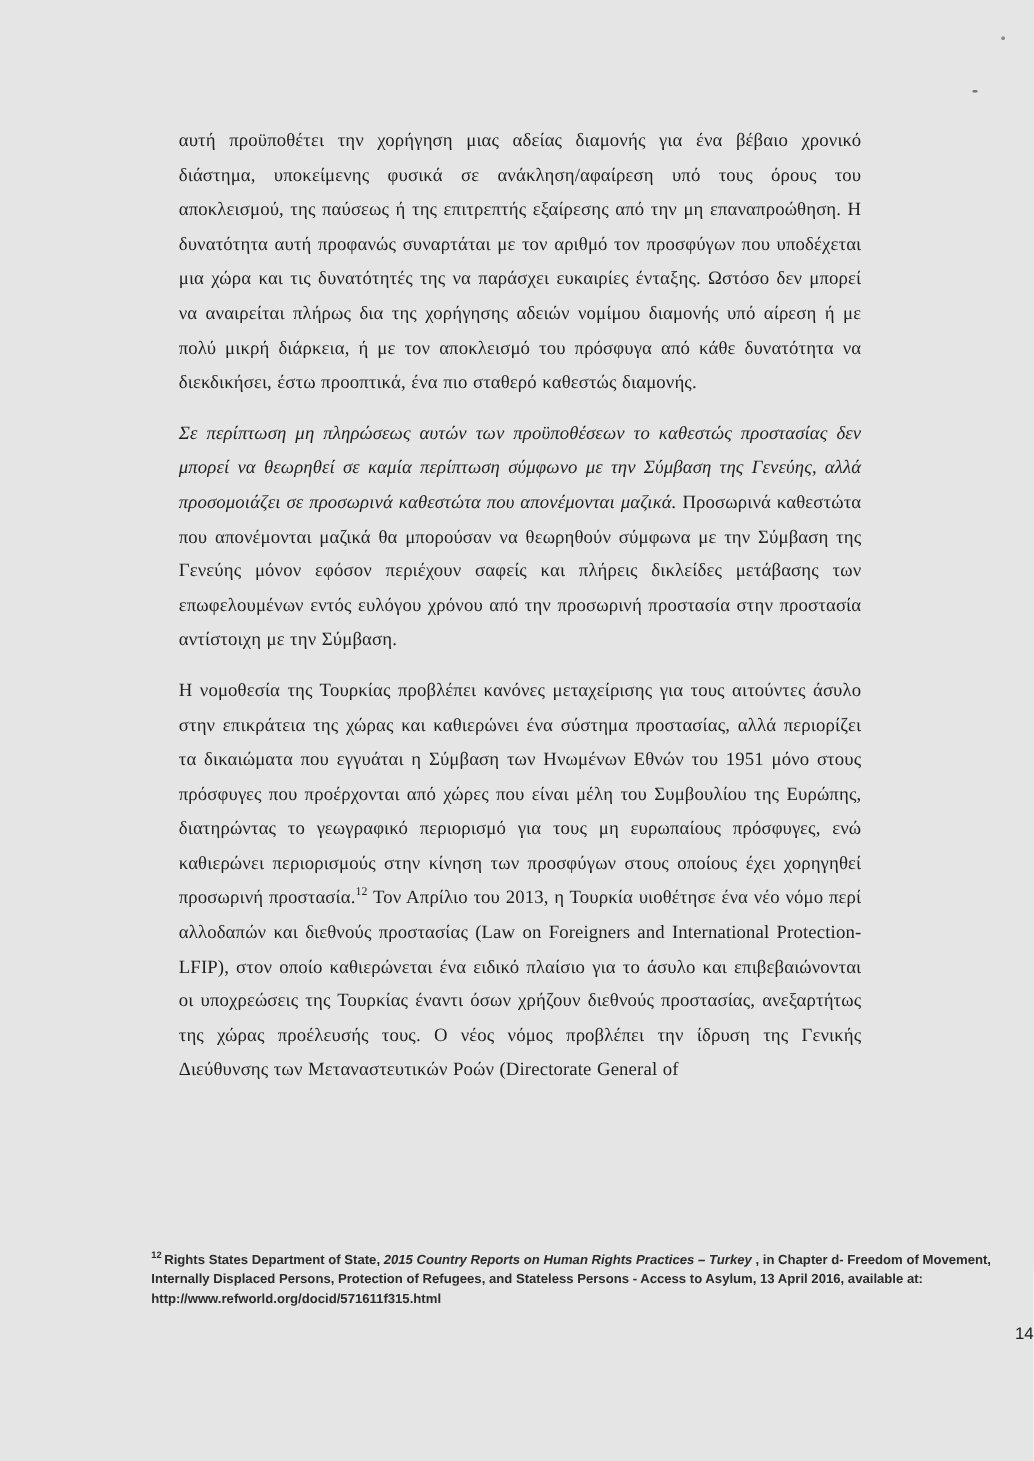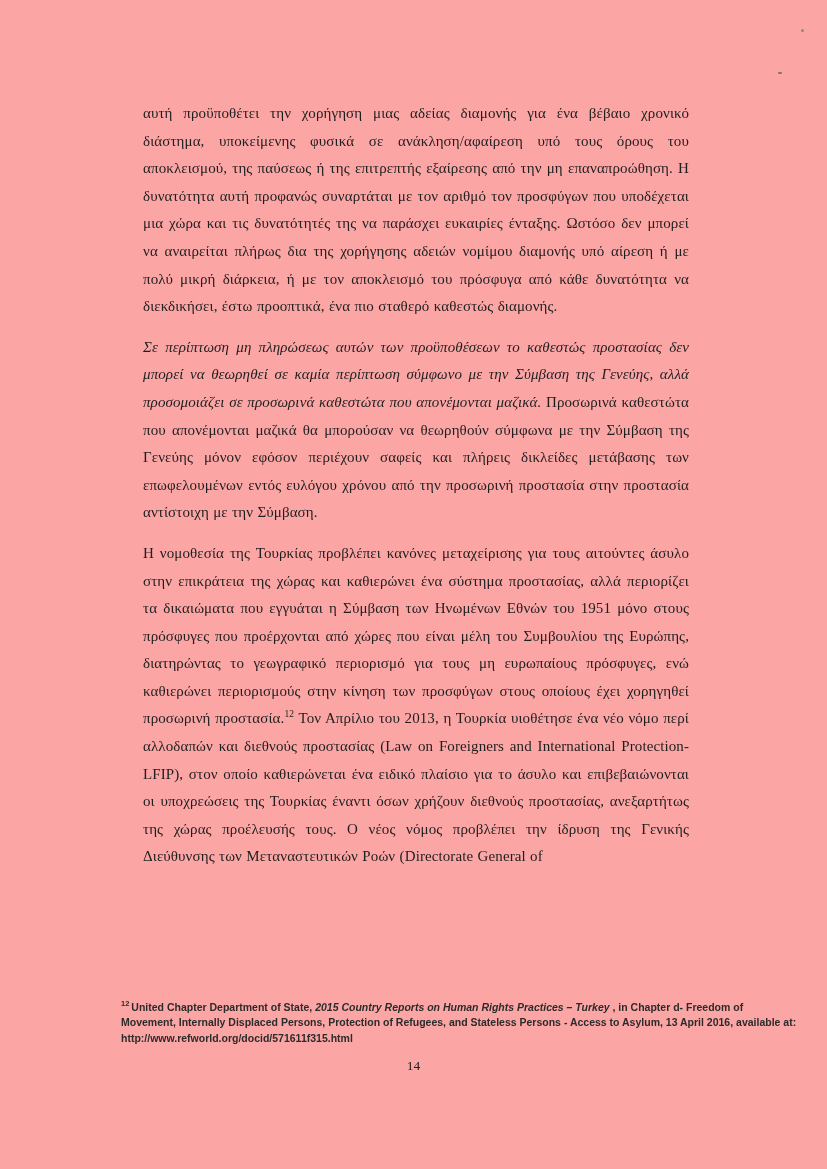--- a/index.html
+++ b/index.html
@@ -2,21 +2,21 @@
 <html><head>
 <meta charset="utf-8">
 <style>
   * { margin: 0; padding: 0; box-sizing: border-box; }
   html, body { background: #ffffff; }
   .page {
     position: relative;
     width: 827px;
     height: 1169px;
     margin: 0 auto;
-    background: #fca5a5;
+    background: #e5e5e5;
     overflow: hidden;
     display: flex;
     flex-direction: column;
     font-family: "Liberation Serif", serif;
     color: #1f1f1f;
   }
   .scan-dot {
     position: absolute;
     background: #8a8a8a;
     border-radius: 50%;
@@ -55,22 +55,22 @@
   }
   .footnote em { font-style: italic; text-align: right; }
   .fnmark {
     font-size: 7.5px;
     vertical-align: super;
     line-height: 0;
     margin-right: 2px;
   }
   .page-number {
     margin-top: 12px;
-    text-align: center;
-    font-family: Liberation Serif, serif;
+    text-align: right;
+    font-family: Liberation Sans, sans-serif;
     font-size: 13.5px;
     color: #222;
   }
 </style>
 </head>
 <body>
 
 <div class="page">
 
   <div class="scan-dot dot1"></div>
@@ -81,17 +81,17 @@
     <p class="para">αυτή προϋποθέτει την χορήγηση μιας αδείας διαμονής για ένα βέβαιο χρονικό διάστημα, υποκείμενης φυσικά σε ανάκληση/αφαίρεση υπό τους όρους του αποκλεισμού, της παύσεως ή της επιτρεπτής εξαίρεσης από την μη επαναπροώθηση. Η δυνατότητα αυτή προφανώς συναρτάται με τον αριθμό τον προσφύγων που υποδέχεται μια χώρα και τις δυνατότητές της να παράσχει ευκαιρίες ένταξης. Ωστόσο δεν μπορεί να αναιρείται πλήρως δια της χορήγησης αδειών νομίμου διαμονής υπό αίρεση ή με πολύ μικρή διάρκεια, ή με τον αποκλεισμό του πρόσφυγα από κάθε δυνατότητα να διεκδικήσει, έστω προοπτικά, ένα πιο σταθερό καθεστώς διαμονής.</p>
 
 
     <p class="para"><em>Σε περίπτωση μη πληρώσεως αυτών των προϋποθέσεων το καθεστώς προστασίας δεν μπορεί να θεωρηθεί σε καμία περίπτωση σύμφωνο με την Σύμβαση της Γενεύης, αλλά προσομοιάζει σε προσωρινά καθεστώτα που απονέμονται μαζικά.</em><span> Προσωρινά καθεστώτα που απονέμονται μαζικά θα μπορούσαν να θεωρηθούν σύμφωνα με την Σύμβαση της Γενεύης μόνον εφόσον περιέχουν σαφείς και πλήρεις δικλείδες μετάβασης των επωφελουμένων εντός ευλόγου χρόνου από την προσωρινή προστασία στην προστασία αντίστοιχη με την Σύμβαση.</span></p>
 
     <p class="para"><span>Η νομοθεσία της Τουρκίας προβλέπει κανόνες μεταχείρισης για τους αιτούντες άσυλο στην επικράτεια της χώρας και καθιερώνει ένα σύστημα προστασίας, αλλά περιορίζει τα δικαιώματα που εγγυάται η Σύμβαση των Ηνωμένων Εθνών του 1951 μόνο στους πρόσφυγες που προέρχονται από χώρες που είναι μέλη του Συμβουλίου της Ευρώπης, διατηρώντας το γεωγραφικό περιορισμό για τους μη ευρωπαίους πρόσφυγες, ενώ καθιερώνει περιορισμούς στην κίνηση των προσφύγων στους οποίους έχει χορηγηθεί προσωρινή προστασία.</span><sup class="fnref">12</sup><span> Τον Απρίλιο του 2013, η Τουρκία υιοθέτησε ένα νέο νόμο περί αλλοδαπών και διεθνούς προστασίας (Law on Foreigners and International Protection- LFIP), στον οποίο καθιερώνεται ένα ειδικό πλαίσιο για το άσυλο και επιβεβαιώνονται οι υποχρεώσεις της Τουρκίας έναντι όσων χρήζουν διεθνούς προστασίας, ανεξαρτήτως της χώρας προέλευσής τους. Ο νέος νόμος προβλέπει την ίδρυση της Γενικής Διεύθυνσης των Μεταναστευτικών Ροών (Directorate General of</span></p>
 
   </main>
 
   <footer class="footer">
-    <div class="footnote"><sup class="fnmark">12</sup><span>United Chapter Department of State, </span><em>2015 Country Reports on Human Rights Practices – Turkey</em><span> , in Chapter d- Freedom of Movement, Internally Displaced Persons, Protection of Refugees, and Stateless Persons -  Access to Asylum, 13 April 2016, available at: http://www.refworld.org/docid/571611f315.html</span></div>
+    <div class="footnote"><sup class="fnmark">12</sup><span>Rights States Department of State, </span><em>2015 Country Reports on Human Rights Practices – Turkey</em><span> , in Chapter d- Freedom of Movement, Internally Displaced Persons, Protection of Refugees, and Stateless Persons -  Access to Asylum, 13 April 2016, available at: http://www.refworld.org/docid/571611f315.html</span></div>
     <div class="page-number">14</div>
   </footer>
 
 </div>
 
 </body></html>

